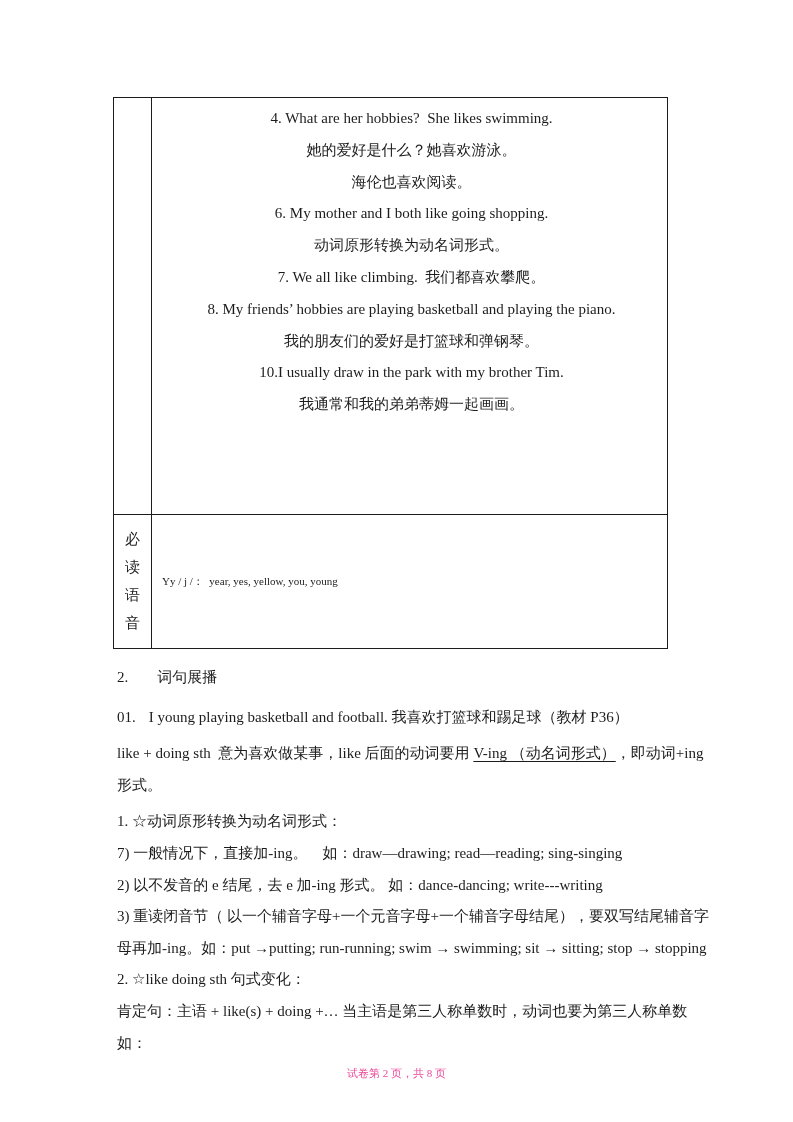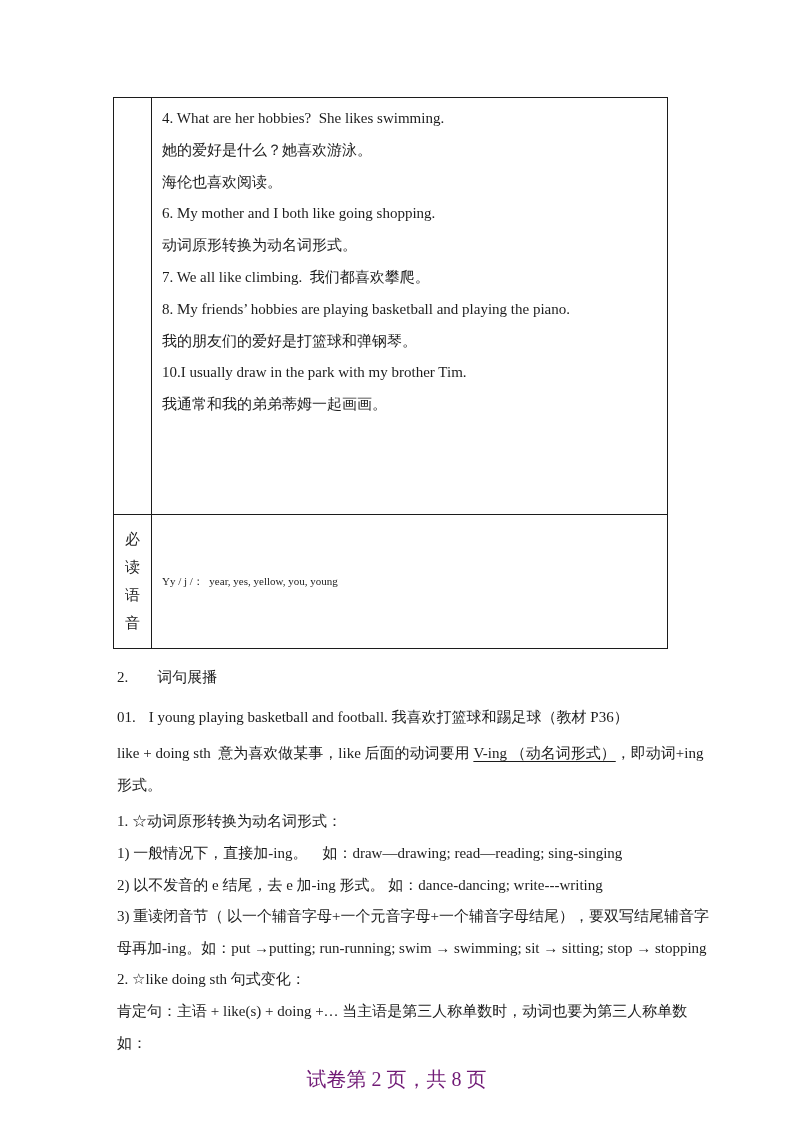--- a/index.html
+++ b/index.html
@@ -14,21 +14,21 @@
     overflow: hidden;
   }
   
   .doc-table {
     position: absolute;
     left: 113px;
     top: 97px;
     width: 553px;
     border: 1.5px solid #1c1c1c;
   }
-  .t-row { display: flex; }
+  .t-row { display: flex; text-align: center; }
   .t-row.r1 { height: 416px; }
   .t-row.r2 { height: 133px; border-top: 1.5px solid #1c1c1c; }
   .t-cell-label {
     width: 38px;
     flex: 0 0 38px;
     border-right: 1.5px solid #1c1c1c;
     display: flex;
     flex-direction: column;
     align-items: center;
     justify-content: space-evenly;
@@ -72,22 +72,22 @@
   .num-gap-wide { display: inline-block; width: 29px; }
   .num-gap { display: inline-block; width: 13px; }
   .u { text-decoration: underline; text-underline-offset: 3px; }
   
   .page-footer {
     position: absolute;
     left: 0;
     top: 1066px;
     width: 100%;
     text-align: center;
-    font-size: 20px;
-    color: #701a75;
+    font-size: 11px;
+    color: #ec4899;
   }
 </style>
 </head>
 <body>
 
 <div class="page">
 
   <div class="doc-table">
     <div class="t-row r1">
       <div class="t-cell-label"></div>
@@ -116,21 +116,21 @@
       </div>
     </div>
   </div>
 
   <div class="body-text">
     <p class="gap-lg"><span>2.</span><span class="num-gap-wide"></span><span>词句展播</span></p>
     <p class="gap-sm"><span>01.</span><span class="num-gap"></span><span>I young playing basketball and football. 我喜欢打篮球和踢足球（教材 P36）</span></p>
     <p><span>like + doing sth  意为喜欢做某事，like 后面的动词要用 </span><span class="u">V-ing （动名词形式）</span><span>，即动词+ing</span></p>
     <p class="gap-sm">形式。</p>
     <p>1. ☆动词原形转换为动名词形式：</p>
-    <p>1) 一般情况下，直接加-ing。    如：draw—drawing; read—reading; sing-singing</p>
+    <p>7) 一般情况下，直接加-ing。    如：draw—drawing; read—reading; sing-singing</p>
     <p>2) 以不发音的 e 结尾，去 e 加-ing 形式。 如：dance-dancing; write---writing</p>
     <p>3) 重读闭音节（ 以一个辅音字母+一个元音字母+一个辅音字母结尾），要双写结尾辅音字</p>
     <p>母再加-ing。如：put →putting; run-running; swim → swimming; sit → sitting; stop → stopping</p>
     <p>2. ☆like doing sth 句式变化：</p>
     <p>肯定句：主语 + like(s) + doing +… 当主语是第三人称单数时，动词也要为第三人称单数如：</p>
   </div>
 
   <div class="page-footer">试卷第 2 页，共 8 页</div>
 
 </div>

